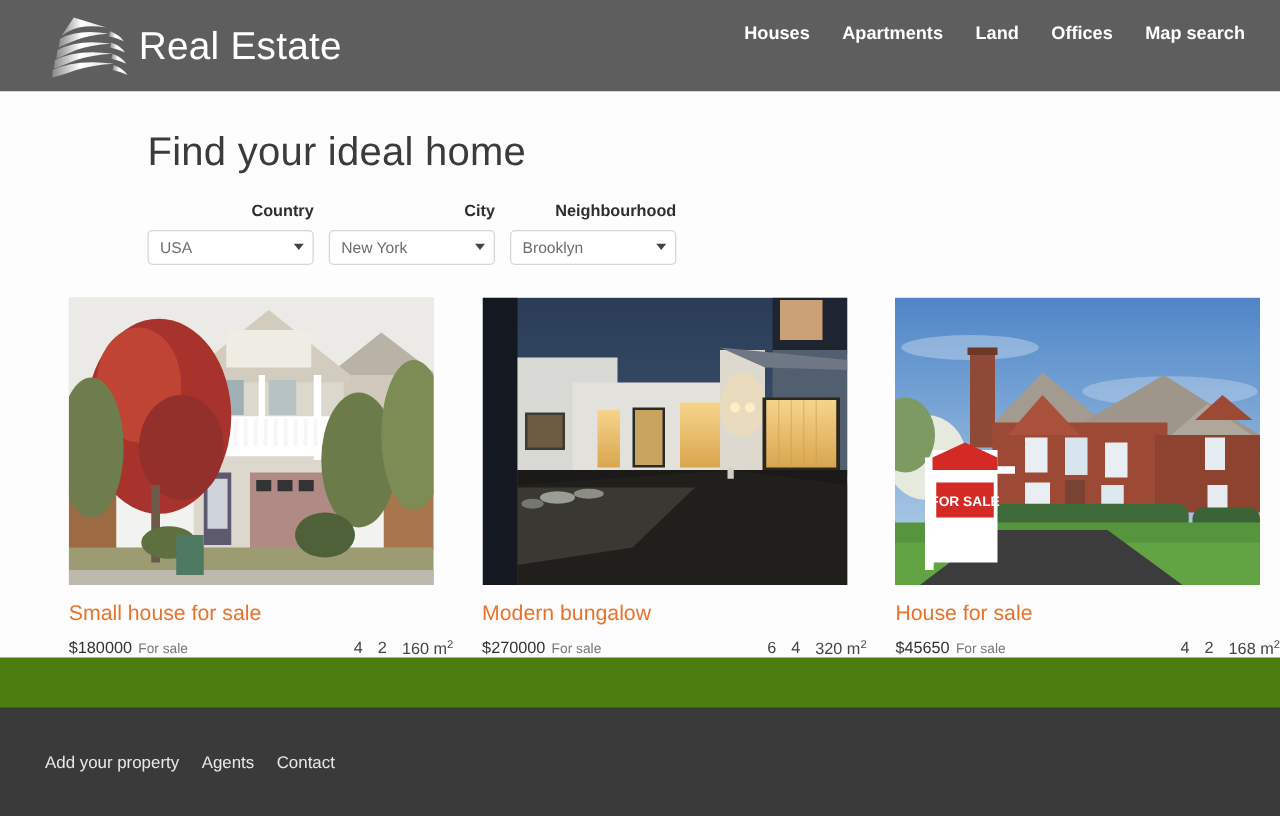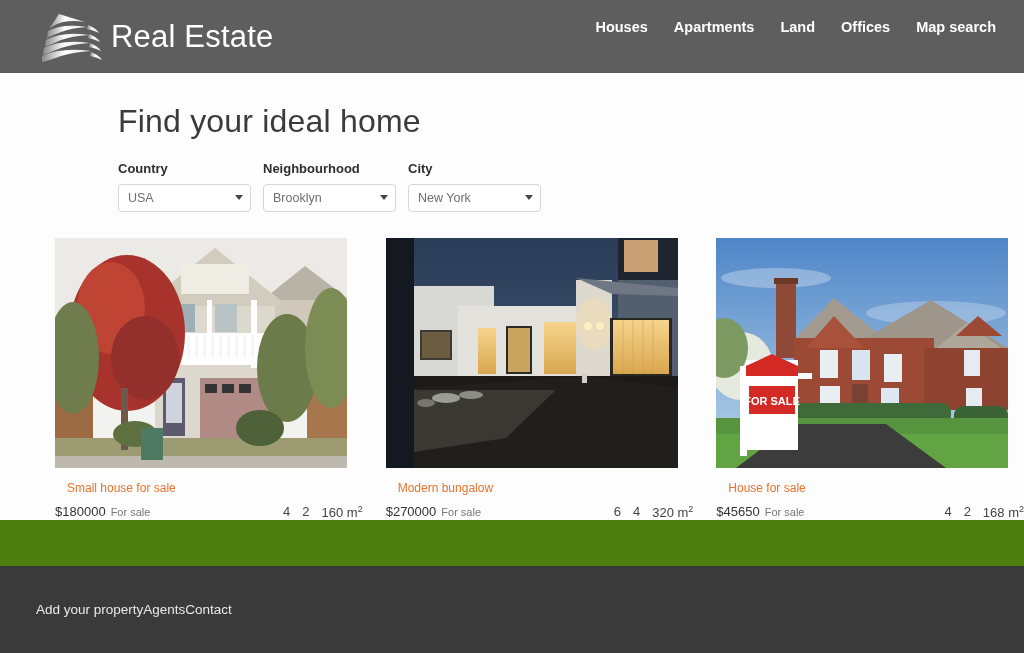--- a/index.html
+++ b/index.html
@@ -47,21 +47,21 @@
   .page-title {
     margin: 0;
     padding: 30px 0 0 118px;
     font-size: 32px;
     font-weight: 400;
     color: #3b3b3b;
     letter-spacing: 0.2px;
   }
 
   .filters { display: flex; padding: 21px 0 0 118px; gap: 12px; }
-  .filter-group { display: flex; flex-direction: column; width: 133px; }
+  .filter-group { display: flex; flex-direction: column; width: 133px; align-items: flex-end; }
   .filter-label {
     font-size: 13px;
     font-weight: bold;
     color: #2e2e2e;
     margin-bottom: 8px;
   }
   .select-wrap { position: relative; width: 133px; height: 28px; }
   .select-box {
     width: 133px; height: 28px;
     background: #ffffff;
@@ -95,26 +95,25 @@
     overflow: hidden;
     position: relative;
     background: #ddd;
     display: block;
     cursor: pointer;
   }
   .card-photo svg { display: block; width: 292px; height: 230px; }
   .card-title {
     display: block;
     margin-top: 13px;
-    font-size: 12px;
+    font-size: 17px;
     color: #e8722b;
     text-decoration: none;
     font-weight: 400;
     cursor: pointer;
-    margin-left: 12px;
   }
   .card-meta {
     display: flex;
     align-items: baseline;
     margin-top: 9px;
     justify-content: flex-end;
   }
   .price { font-size: 13px; color: #333; }
   .sale-status { font-size: 11px; color: #777; margin-left: 5px; }
   .specs {
@@ -126,21 +125,21 @@
   .spec-area sup { font-size: 9px; }
 
   
   .footer {
     position: absolute;
     left: 0; bottom: 0;
     width: 100%; height: 87px;
     background: #3a3a3a;
     display: flex; align-items: center;
   }
-  .footer-links { display: flex; margin-left: 36px; }
+  .footer-links { display: flex; gap: 18px; margin-left: 36px; }
   .footer-link {
     color: #e9e9e9;
     font-size: 13.5px;
     text-decoration: none;
     white-space: nowrap;
     cursor: pointer;
   }
 </style>
 </head>
 <body>
@@ -188,30 +187,30 @@
 
     <div class="filters">
       <div class="filter-group">
         <span class="filter-label">Country</span>
         <div class="select-wrap">
           <div class="select-box">USA</div>
           <span class="select-arrow"></span>
         </div>
       </div>
       <div class="filter-group">
+        <span class="filter-label">City</span>
+        <div class="select-wrap">
+          <div class="select-box">New York</div>
+          <span class="select-arrow"></span>
+        </div>
+      </div>
+      <div class="filter-group">
         <span class="filter-label">Neighbourhood</span>
         <div class="select-wrap">
           <div class="select-box">Brooklyn</div>
-          <span class="select-arrow"></span>
-        </div>
-      </div>
-      <div class="filter-group">
-        <span class="filter-label">City</span>
-        <div class="select-wrap">
-          <div class="select-box">New York</div>
           <span class="select-arrow"></span>
         </div>
       </div>
     </div>
 
     <div class="listings">
 
       <div class="card">
         <div class="card-photo">
           <svg viewBox="0 0 292 230" xmlns="http://www.w3.org/2000/svg">

